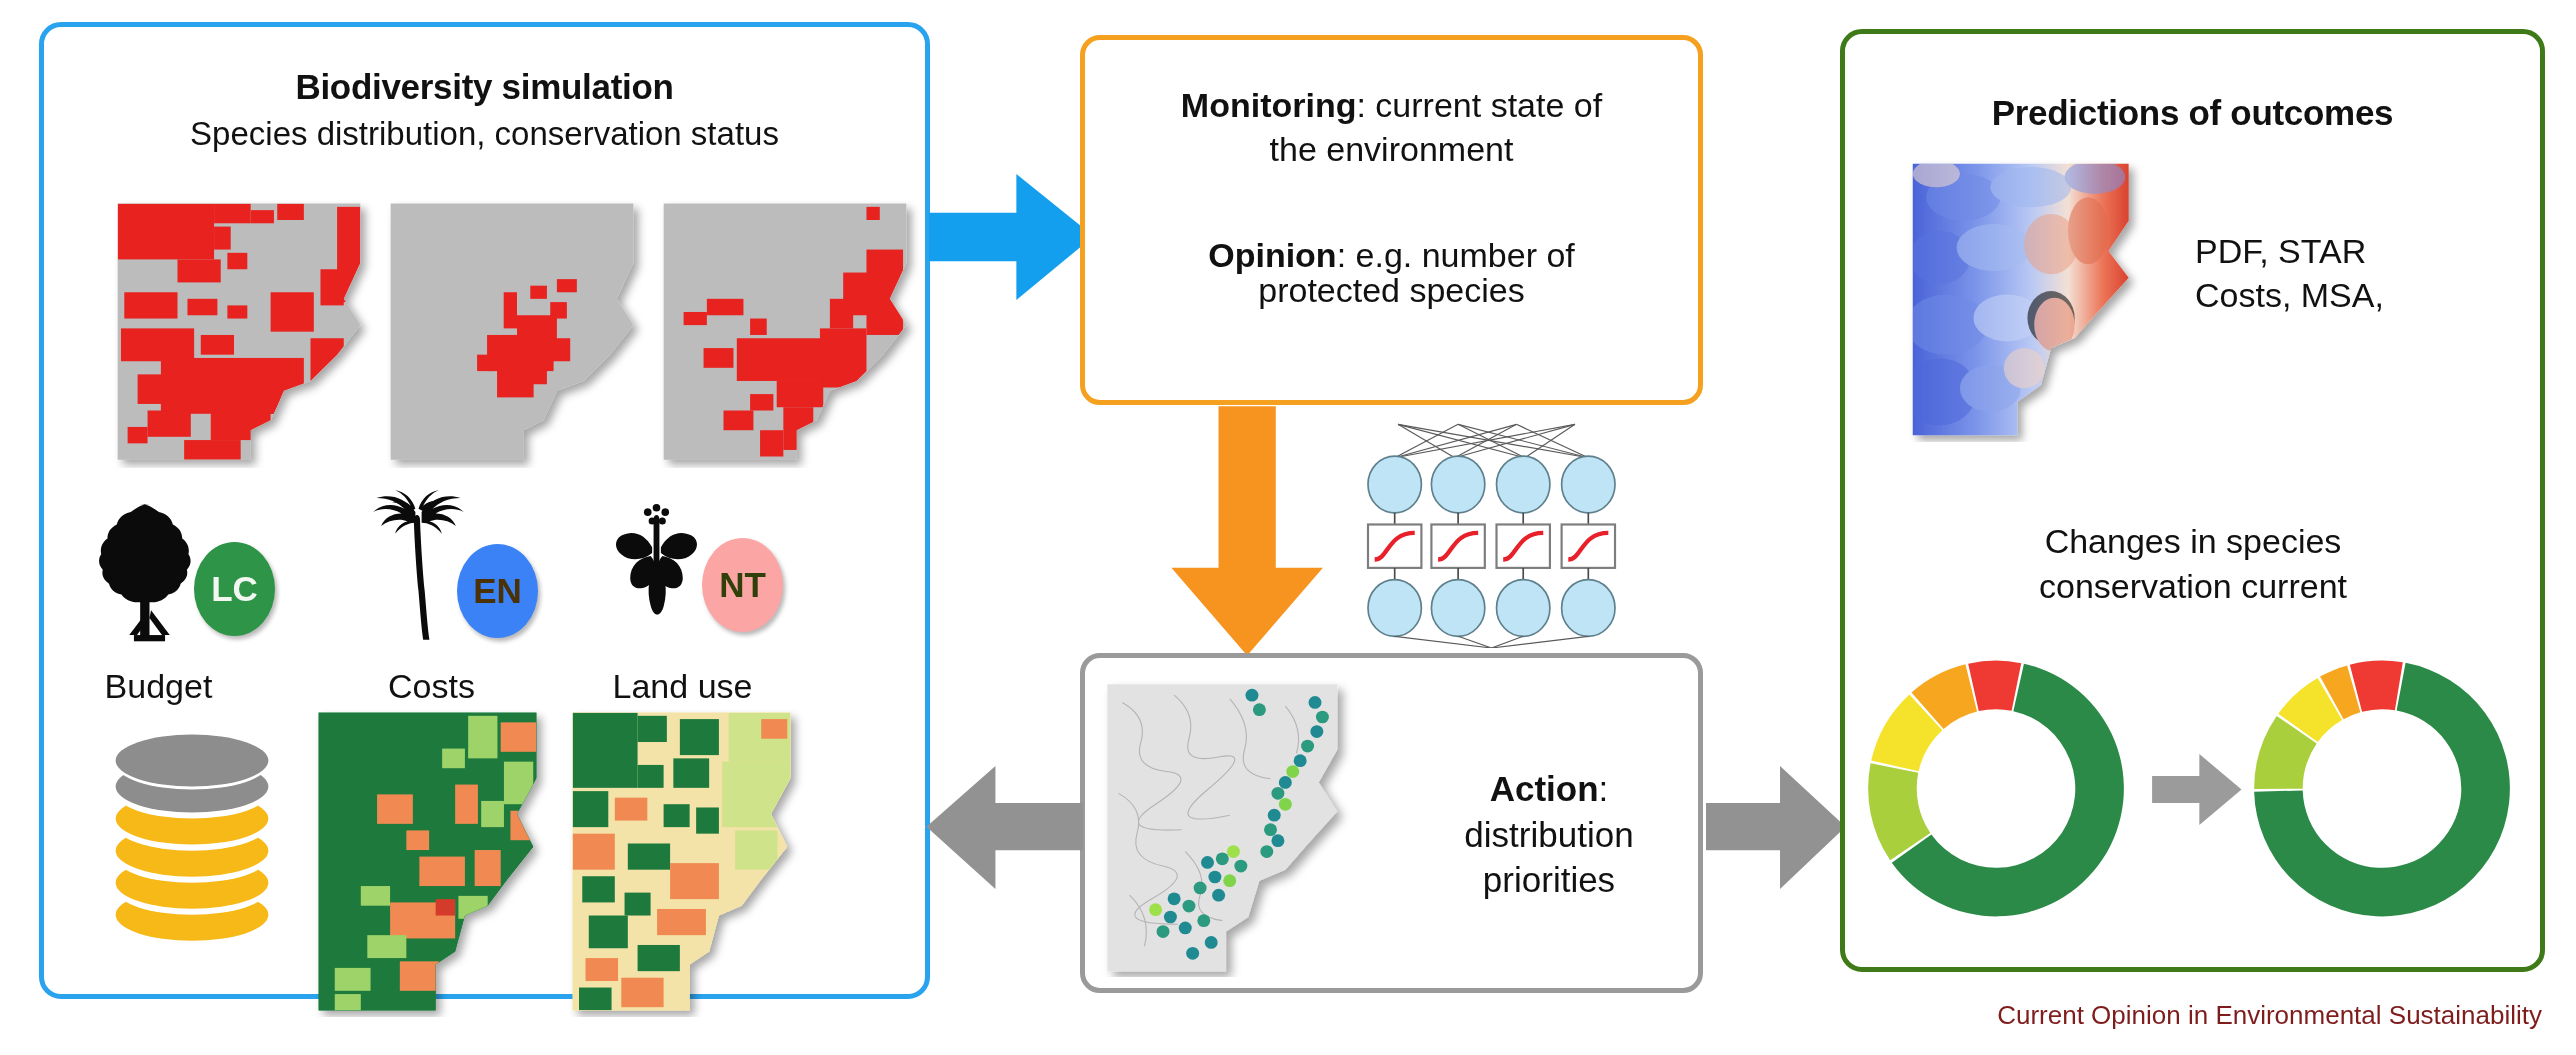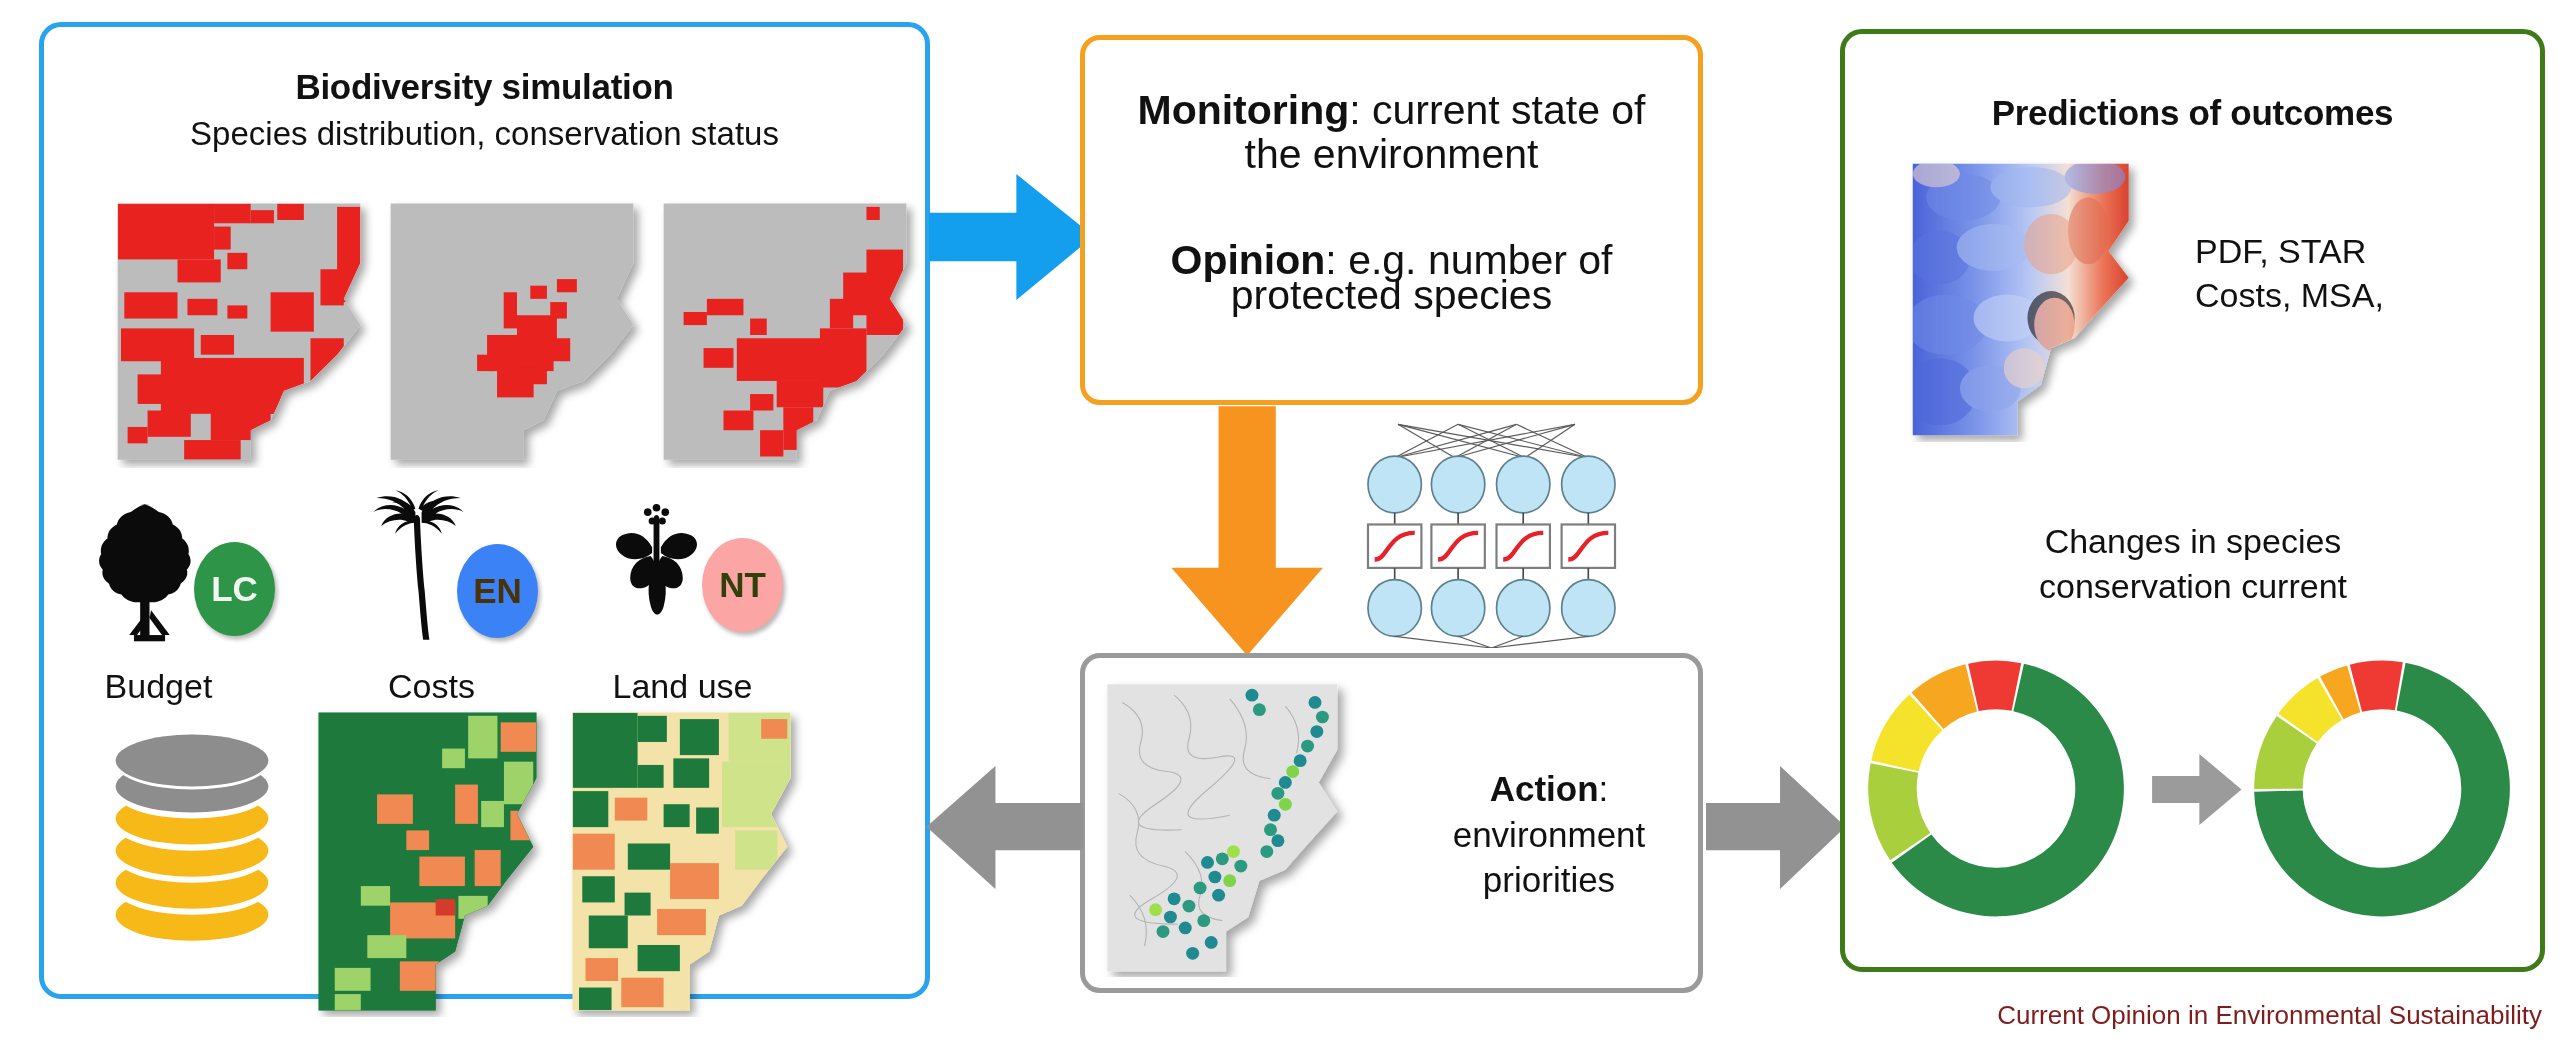--- a/index.html
+++ b/index.html
@@ -31,21 +31,21 @@
   .badge.nt{background:#fca5a5;color:#31400b;}
 
   
   #coins{position:absolute;left:64px;top:705px;width:168px;height:219px;}
 
   
   .lu-map{position:absolute;top:679px;width:244px;height:311px;}
   #lu1{left:268px;} #lu2{left:522px;}
 
   
-  .boxtext{position:absolute;width:100%;text-align:center;font-size:41px;line-height:1.28;}
+  .boxtext{position:absolute;width:100%;text-align:center;font-size:34px;line-height:1.28;}
   #mon-l1{top:44px;} #mon-l2{top:88px;}
   #rew-l1{top:194px;} #rew-l2{top:229px;}
   .bold{font-weight:bold;}
 
   #act-text{position:absolute;left:325px;top:108px;width:278px;text-align:center;
             font-size:35px;line-height:1.3;}
 
   
   #pred-map{position:absolute;left:1906px;top:157px;width:253px;height:285px;}
   #pred-legend{position:absolute;left:2195px;top:229px;width:286px;font-size:34px;line-height:1.3;}
@@ -417,21 +417,21 @@
           <circle cx="46" cy="138" r="3.5" fill="#1f8a91"></circle>
         <circle cx="56" cy="134" r="3.5" fill="#2b9a7f"></circle>
           <circle cx="60" cy="146" r="3.5" fill="#1f8a91"></circle>
         <circle cx="50" cy="152" r="3.5" fill="#1f8a91"></circle>
           <circle cx="82" cy="10" r="3.5" fill="#1f8a91"></circle>
       </g>
     </svg>
   </div>
   <div id="act-text">
     <span class="bold">Action</span><span>:</span><br>
-    <span>environment</span><br>
+    <span>distribution</span><br>
     <span>priorities</span>
   </div>
 </div>
 
 <svg class="arrow" style="left:923px;top:756px;width:160px;height:143px;" viewBox="0 0 95 85">
   <path fill="#929292" d="M95 28 H43 V6 L2 42 L43 79 V56 H95 Z"></path>
 </svg>
 <svg class="arrow" style="left:1706px;top:756px;width:143px;height:143px;" viewBox="0 0 85 85">
   <path fill="#929292" d="M0 28 H44 V6 L83 42 L44 79 V56 H0 Z"></path>
 </svg>

